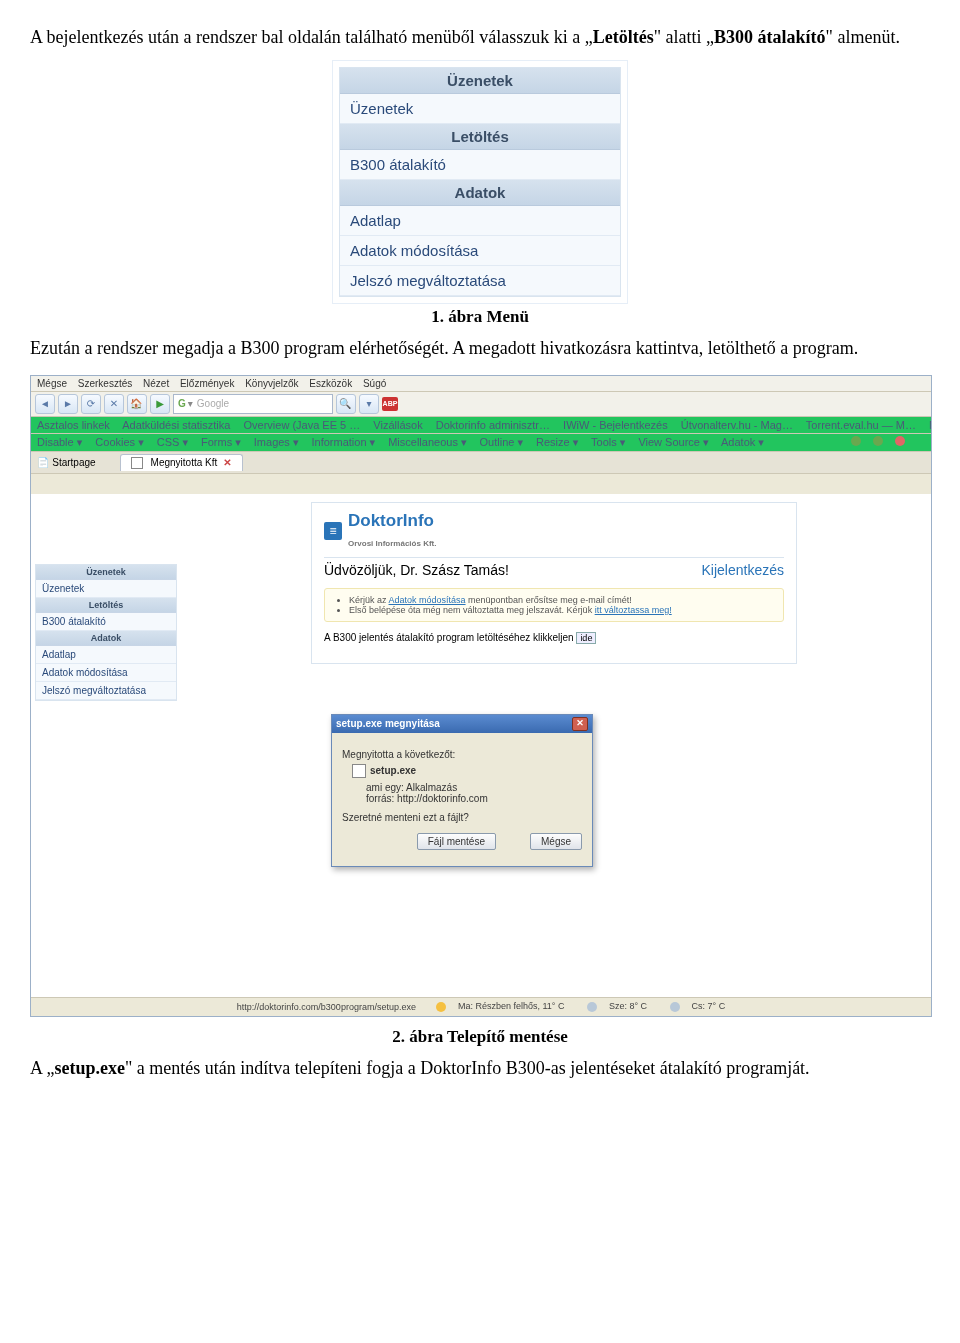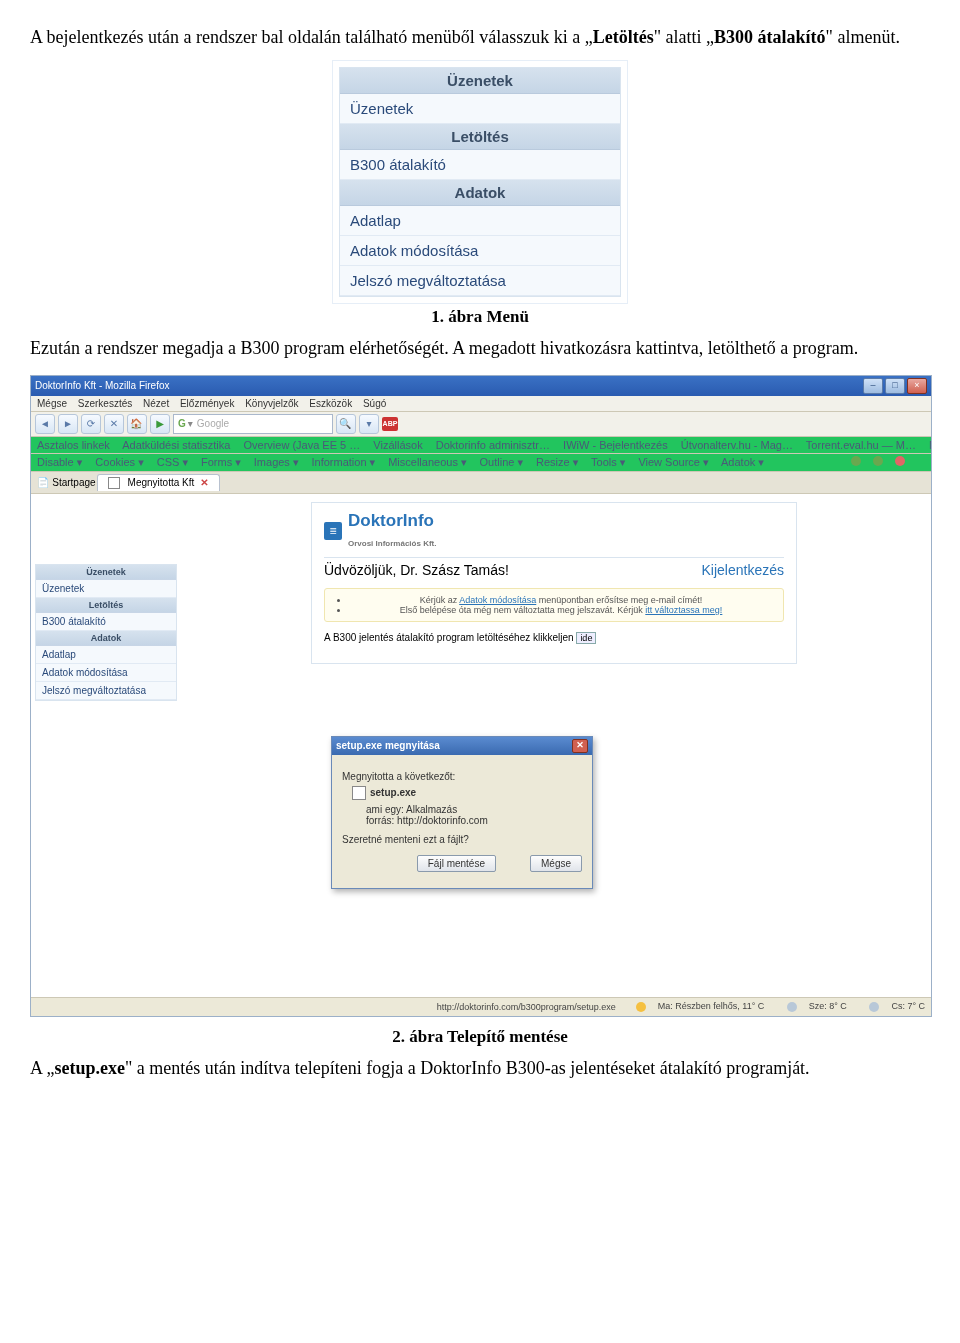--- a/index.html
+++ b/index.html
@@ -121,21 +121,21 @@
     color: #4a5a78;
     white-space: nowrap;
     overflow: hidden;
     font-size: 11px;
   }
   .bookmarks span, .devbar span { margin-right: 10px; }
   .tabrow {
     background: #e6e3d6;
     border-bottom: 1px solid #cdc8b5;
     padding: 2px 6px;
-    display: flex; align-items: center; gap: 1px;
+    display: flex; align-items: center; gap: 24px;
     font-size: 10px;
   }
   .tab {
     background: #fff;
     border: 1px solid #b8c1cf;
     border-bottom: none;
     border-radius: 3px 3px 0 0;
     padding: 2px 10px;
     display: flex; align-items: center; gap: 6px;
   }
@@ -199,28 +199,28 @@
   .doc-row .logout { color: #2a74b8; padding-left: 44px; }
   .notice-box {
     background: #fffdf0;
     border: 1px solid #f0e6b0;
     border-radius: 3px;
     padding: 6px 10px;
     font-size: 9px;
     color: #555;
     margin-top: 10px;
   }
-  .notice-box ul { margin: 0; padding-left: 14px; text-align: center; }
+  .notice-box ul { margin: 0; padding-left: 14px; }
   .notice-box a { color: #2a74b8; text-decoration: underline; }
   .doc-line { font-size: 10px; margin-top: 10px; }
   .doc-line .ide { border: 1px solid #8aa; padding: 0 3px; background: #eef; font-size: 9px; }
 
   .dialog {
     position: absolute;
-    left: 300px; top: 360px;
+    left: 300px; top: 338px;
     width: 260px;
     border: 1px solid #6a8ab8;
     background: #ece9d8;
     box-shadow: 2px 3px 6px rgba(0,0,0,.3);
     font-size: 10px;
   }
   .dlg-title {
     background: linear-gradient(#5a8bd0,#3a6ab0);
     color: #fff;
     padding: 2px 4px;
@@ -249,21 +249,21 @@
   }
 
   .statusbar {
     position: absolute;
     left: 0; right: 0; bottom: 0;
     height: 18px;
     background: #ece9d8;
     border-top: 1px solid #cdc8b5;
     display: flex;
     align-items: center;
-    justify-content: flex-end;
+    justify-content: center;
     padding: 0 6px;
     font-size: 9px;
     color: #444;
   }
   .status-right span { margin-left: 10px; }
   .weather-ico {
     display: inline-block; width: 10px; height: 10px;
     border-radius: 50%; background: #f5c040;
     vertical-align: middle; margin-right: 2px;
   }
@@ -298,28 +298,20 @@
   <div class="menu-item">Adatok módosítása</div>
   <div class="menu-item">Jelszó megváltoztatása</div>
 </div>
 
 <div class="caption">1. ábra Menü</div>
 
 <p class="para">Ezután a rendszer megadja a B300 program elérhetőségét. A megadott hivatkozásra kattintva, letölthető a program.</p>
 
 <div class="browser-fig">
 
-  <div class="titlebar">
-    <span>DoktorInfo Kft - Mozilla Firefox</span>
-    <div class="winbtns">
-      <div class="winbtn min">‒</div>
-      <div class="winbtn max">□</div>
-      <div class="winbtn">×</div>
-    </div>
-  </div>
 
   <div class="ffmenu">
     <span>Mégse</span>
     <span>Szerkesztés</span>
     <span>Nézet</span>
     <span>Előzmények</span>
     <span>Könyvjelzők</span>
     <span>Eszközök</span>
     <span>Súgó</span>
   </div>

